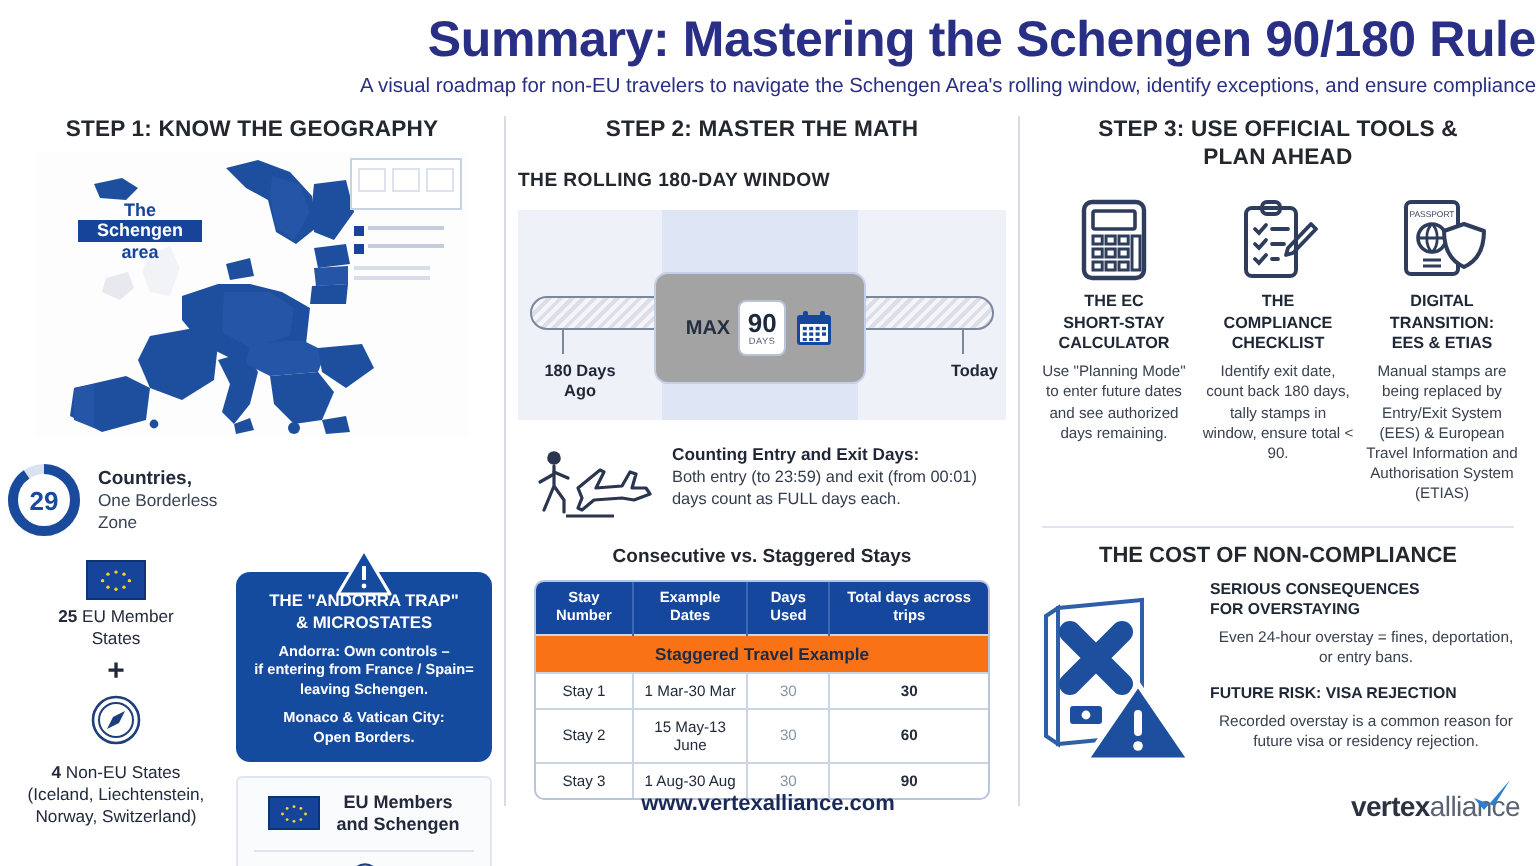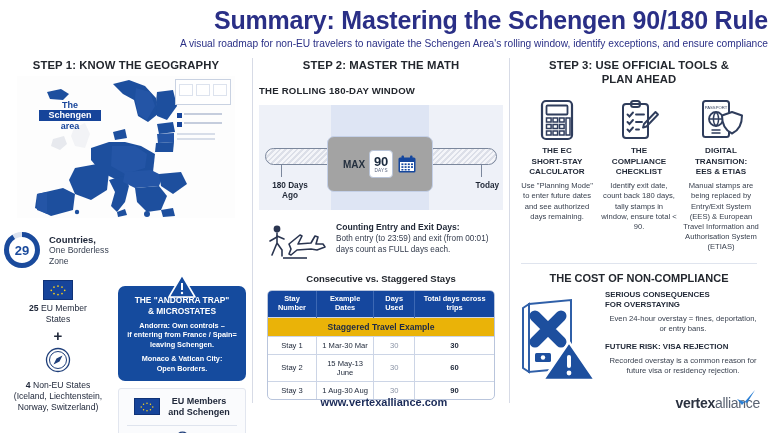--- a/index.html
+++ b/index.html
@@ -132,21 +132,21 @@
 
   .count-row { display:flex; align-items:flex-start; gap:7px; margin:12px 6px 0 8px; }
   .count-icon { width:62px; height:40px; flex:none; }
   .count-text b { display:block; font-size:8.6px; font-weight:bold; color:#1f2736; margin-bottom:2px;}
   .count-text span { display:block; font-size:8.2px; color:#333b4c; line-height:1.32; }
 
   .consec { text-align:center; font-size:9.5px; font-weight:bold; color:#23272e; margin-top:11px; }
 
   .tbl-wrap { width:228px; margin:6px auto 0; border:1px solid #b9c5dc; border-radius:5px; overflow:hidden; background:#fff;}
   table { border-collapse:collapse; width:100%; }
-  .tbl-title td { background:#eab308; text-align:center; font-size:8.6px; font-weight:bold; color:#1f2b44; padding:4px 0; }
+  .tbl-title td { background:#f97316; text-align:center; font-size:8.6px; font-weight:bold; color:#1f2b44; padding:4px 0; }
   thead th {
     background:#15479e; color:#fff; font-size:7.4px; font-weight:bold; padding:4px 2px;
     text-align:center; line-height:1.2; border-right:1px solid #3c68b4;
   }
   thead th:last-child { border-right:none; }
   tbody td {
     font-size:7.6px; text-align:center; padding:4px 2px; color:#222b3c;
     border-right:1px solid #ccd5e6; border-top:1px solid #ccd5e6;
   }
   tbody td:last-child { border-right:none; }

